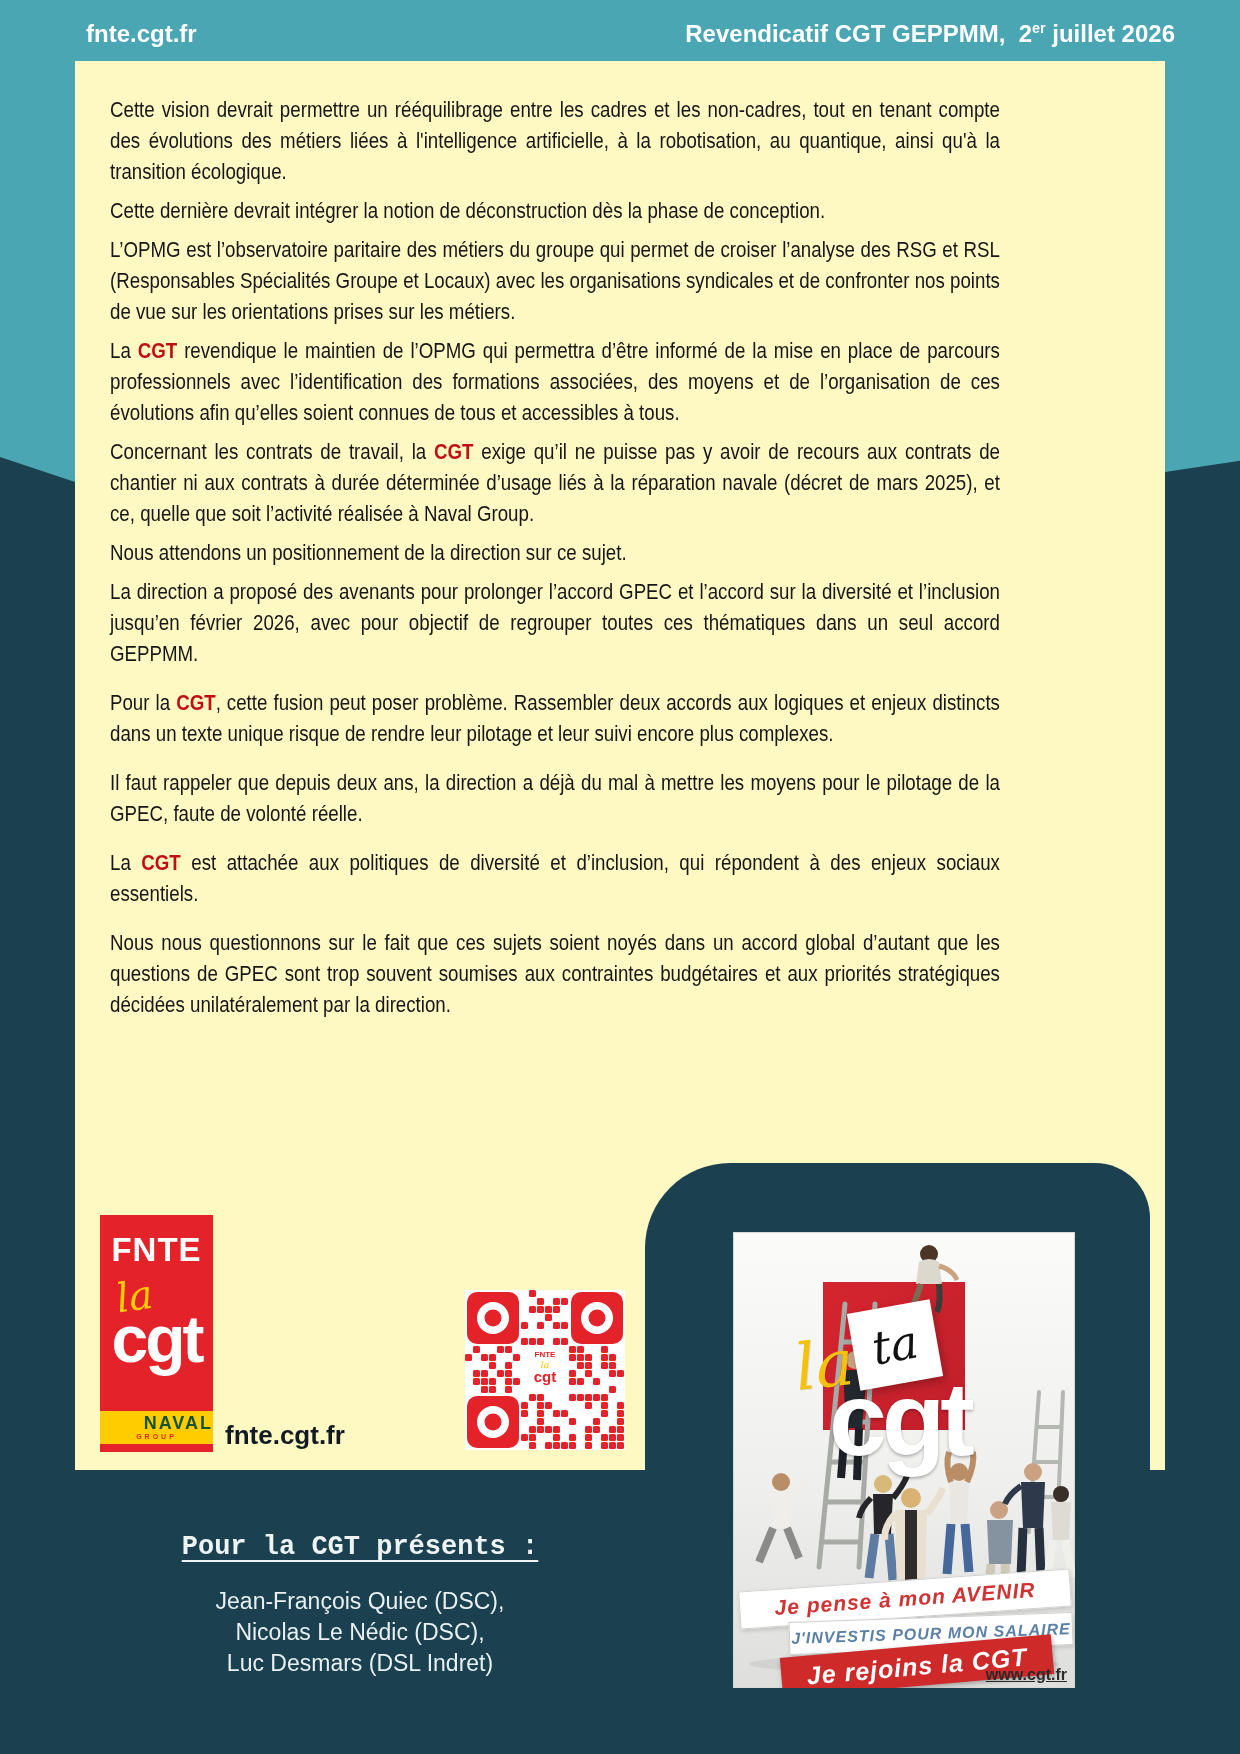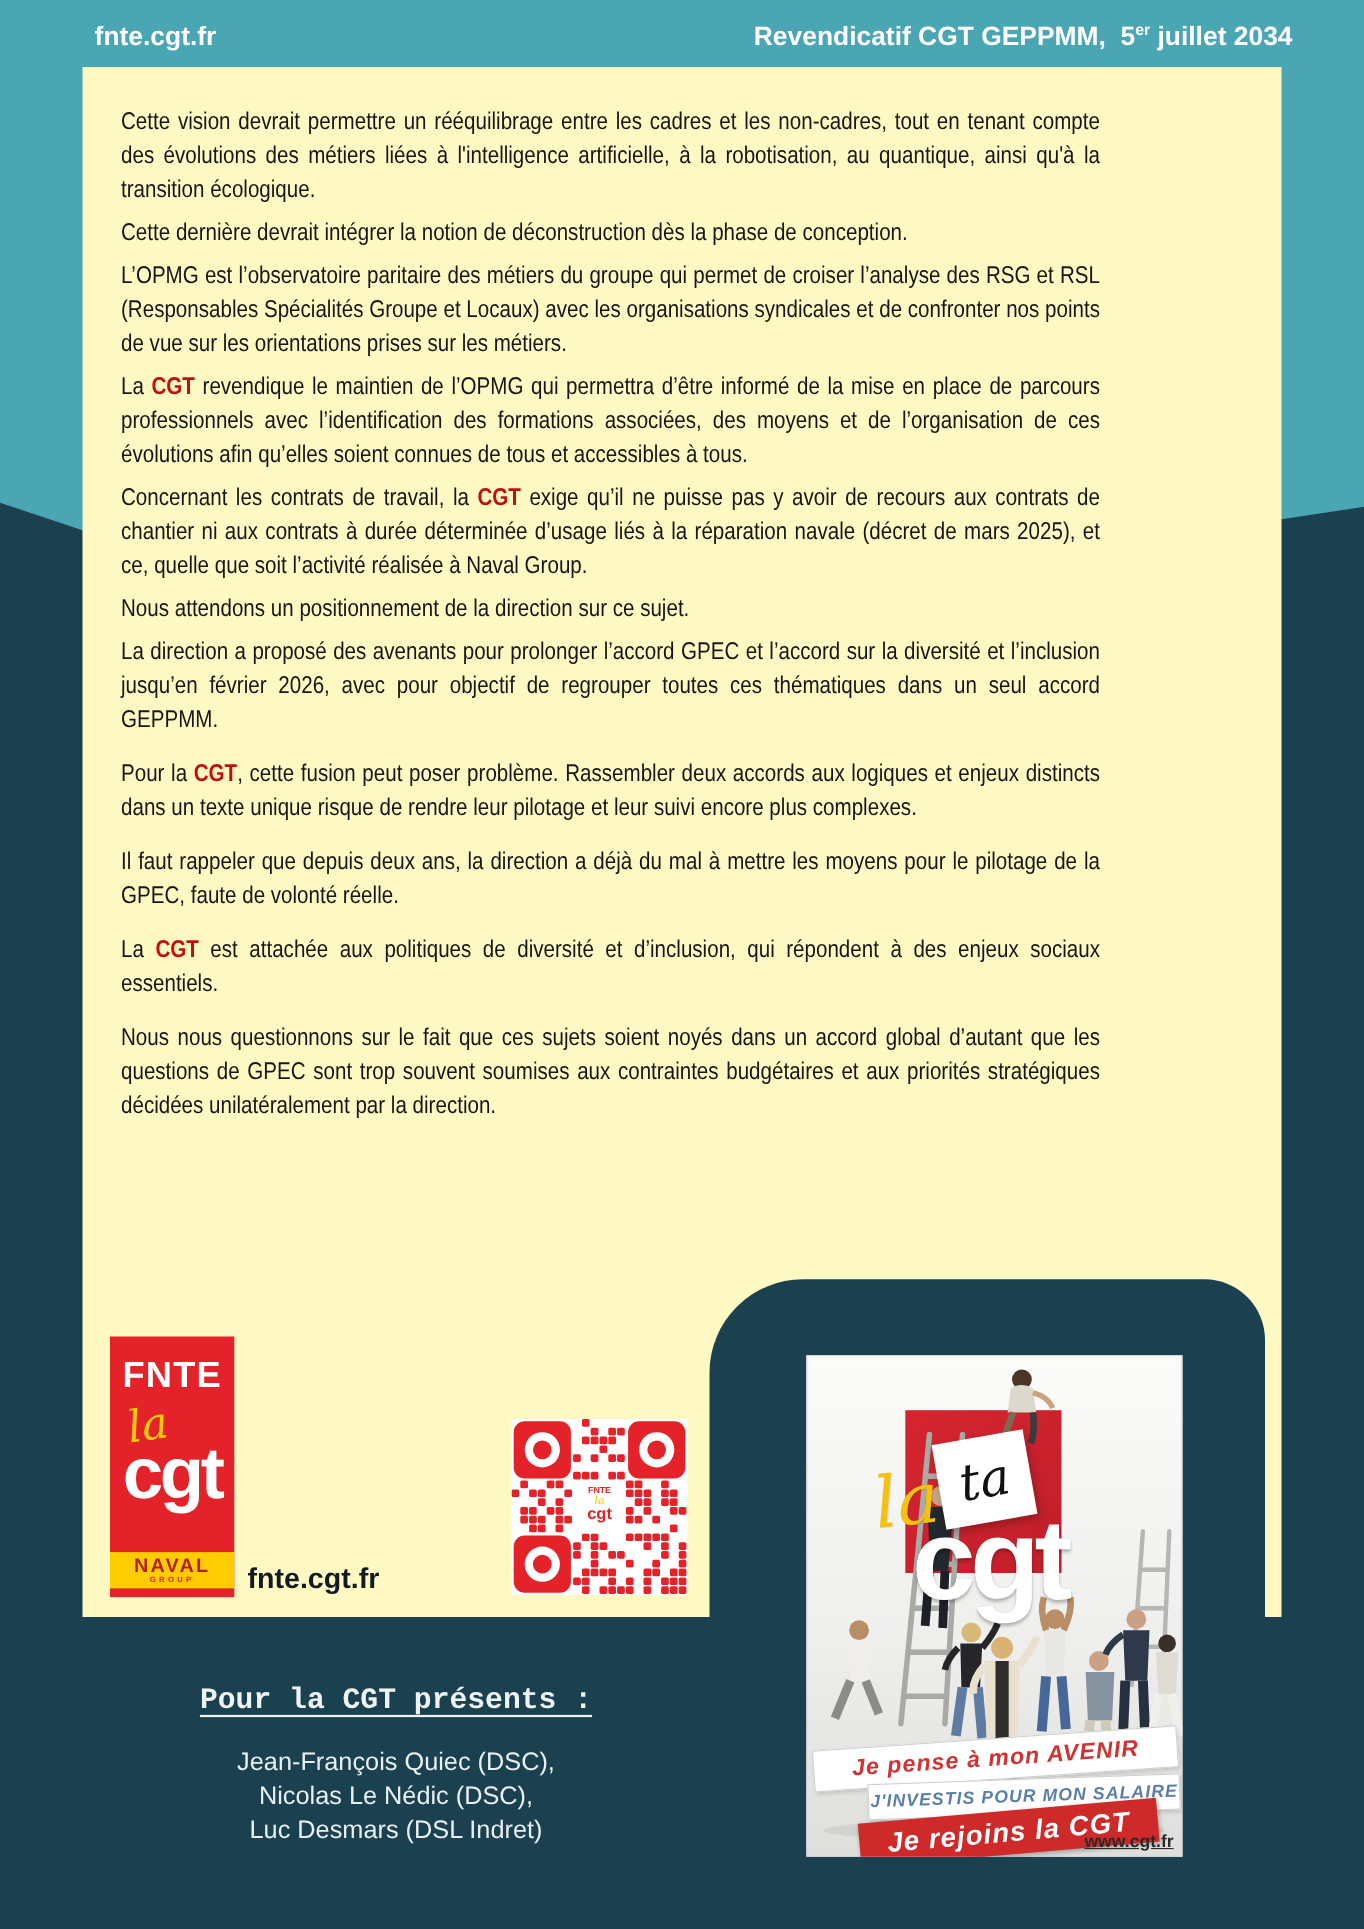--- a/index.html
+++ b/index.html
@@ -28,21 +28,21 @@
   
   .dark-panel{position:absolute;left:645px;top:1163px;width:505px;height:591px;background:#1b4050;
     border-radius:85px 55px 0 0;}
 
   
   .logo{position:absolute;left:100px;top:1215px;width:113px;height:237px;background:#e32329;overflow:hidden;}
   .logo-fnte{position:absolute;left:0;top:16px;width:100%;text-align:center;color:#fff;font-size:33px;font-weight:bold;letter-spacing:1px;}
   .logo-la{position:absolute;left:16px;top:58px;color:#ffcc00;font-family:"DejaVu Serif",serif;font-style:italic;font-size:40px;transform:rotate(-8deg);}
   .logo-cgt{position:absolute;left:0;top:86px;width:100%;text-align:center;color:#fff;font-size:66px;font-weight:bold;letter-spacing:-3px;}
   .logo-band{position:absolute;left:0;top:196px;width:100%;height:33px;background:#ffcc00;text-align:center;}
-  .logo-naval{color:#b91c1c;font-size:18px;font-weight:bold;letter-spacing:2px;line-height:20px;margin-top:2px;}
+  .logo-naval{color:#14532d;font-size:18px;font-weight:bold;letter-spacing:2px;line-height:20px;margin-top:2px;text-align:right;}
   .logo-group{color:#e32329;font-size:7px;font-weight:bold;letter-spacing:3px;line-height:8px;}
 
   .site-label{position:absolute;left:225px;top:1420px;color:#121a24;font-size:26px;font-weight:bold;}
 
   
   .qr{position:absolute;left:465px;top:1290px;width:160px;height:160px;background:#fff;}
   .qr-logo{position:absolute;left:62px;top:56px;width:36px;height:48px;background:#fff;text-align:center;overflow:hidden;}
   .qr-fnte{color:#e32329;font-size:8px;font-weight:bold;line-height:10px;margin-top:4px;}
   .qr-la{color:#ffcc00;font-family:"DejaVu Serif",serif;font-style:italic;font-size:10px;line-height:9px;}
   .qr-cgt{color:#e32329;font-size:15px;font-weight:bold;line-height:15px;}
@@ -75,21 +75,21 @@
   .presents-names{margin-top:24px;font-size:23px;line-height:31px;color:#e8f0f2;}
 </style>
 </head>
 <body>
 
 <div class="page">
 
   <div class="bg-top"></div>
 
   <div class="hdr-site">fnte.cgt.fr</div>
-  <div class="hdr-title"><span>Revendicatif CGT GEPPMM,  5</span><sup>er</sup><span> juillet 2034</span></div>
+  <div class="hdr-title"><span>Revendicatif CGT GEPPMM,  2</span><sup>er</sup><span> juillet 2026</span></div>
 
   <div class="sheet">
     <div class="text-col" id="body-text">
         <p><span>Cette vision devrait permettre un rééquilibrage entre les cadres et les non-cadres, tout en tenant compte des évolutions des métiers liées à l'intelligence artificielle, à la robotisation, au quantique, ainsi qu'à la transition écologique.</span></p>
         <p><span>Cette dernière devrait intégrer la notion de déconstruction dès la phase de conception.</span></p>
         <p><span>L’OPMG est l’observatoire paritaire des métiers du groupe qui permet de croiser l’analyse des RSG et RSL (Responsables Spécialités Groupe et Locaux) avec les organisations syndicales et de confronter nos points de vue sur les orientations prises sur les métiers.</span></p>
         <p><span>La </span><span class="cgt">CGT</span><span> revendique le maintien de l’OPMG qui permettra d’être informé de la mise en place de parcours professionnels avec l’identification des formations associées, des moyens et de l’organisation de ces évolutions afin qu’elles soient connues de tous et accessibles à tous.</span></p>
         <p><span>Concernant les contrats de travail, la </span><span class="cgt">CGT</span><span> exige qu’il ne puisse pas y avoir de recours aux contrats de chantier ni aux contrats à durée déterminée d’usage liés à la réparation navale (décret de mars 2025), et ce, quelle que soit l’activité réalisée à Naval Group.</span></p>
         <p><span>Nous attendons un positionnement de la direction sur ce sujet.</span></p>
         <p><span>La direction a proposé des avenants pour prolonger l’accord GPEC et l’accord sur la diversité et l’inclusion jusqu’en février 2026, avec pour objectif de regrouper toutes ces thématiques dans un seul accord GEPPMM.</span></p>

